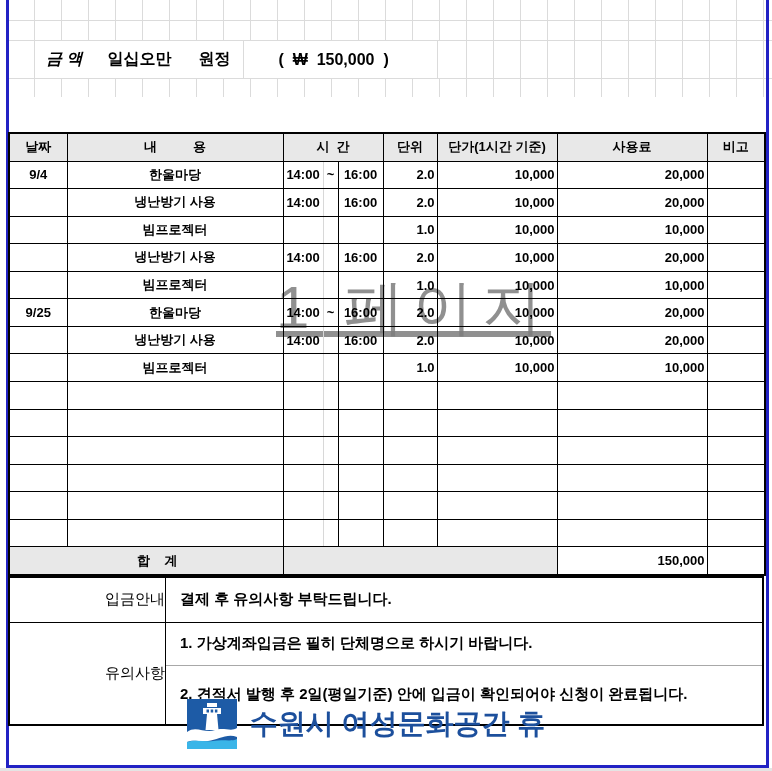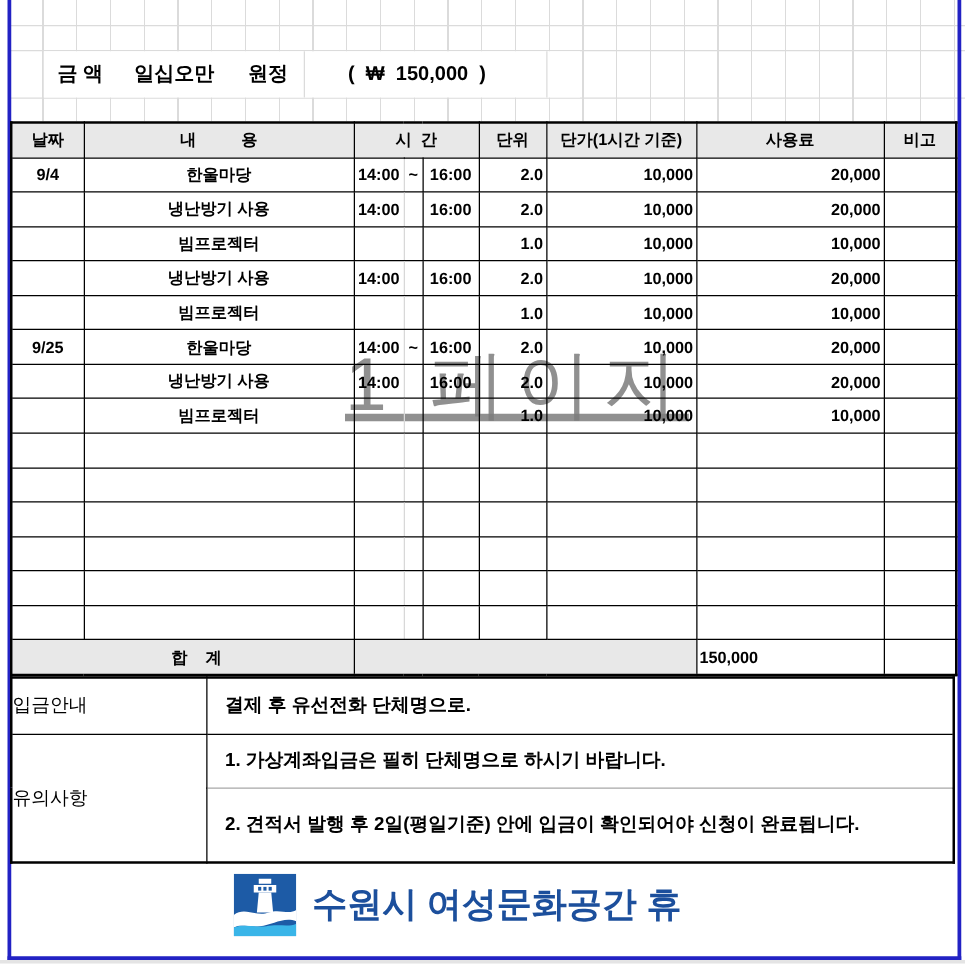--- a/index.html
+++ b/index.html
@@ -14,52 +14,52 @@
   
   .pb-left{position:absolute;left:6px;top:0;width:3px;height:768px;background:#2222c4;}
   .pb-right{position:absolute;left:766px;top:0;width:3px;height:768px;background:#2222c4;}
   .pb-bottom{position:absolute;left:6px;top:765px;width:763px;height:3px;background:#2222c4;}
   .window-edge{position:absolute;left:0;top:768px;width:772px;height:3px;background:#e4e4e4;}
 
   
   .amount-box{position:absolute;left:35px;top:41px;width:429px;height:37px;background:#fff;
     display:flex;align-items:center;font-size:16px;font-weight:bold;color:#000;padding-left:11px;box-sizing:border-box;}
   .amount-box .sp{white-space:pre;padding-left:48px;}
-  .a-label{margin-right:25px;}
+  .a-label{margin-right:25px;font-style:italic;}
   .a-kor{margin-right:27px;}
   .a-suffix{}
   .faint-v{position:absolute;top:0;width:1px;height:100%;background:#dbdbdb;}
 
   
   .watermark{position:absolute;left:276px;top:268px;z-index:1;font-size:60px;letter-spacing:9px;
     color:rgba(125,125,125,0.85);white-space:pre;text-decoration:underline;}
 
   
-  table{border-collapse:collapse;table-layout:fixed;}
+  table{border-collapse:collapse;table-layout:fixed;margin-top:35px;}
   .main-table{position:absolute;left:8px;top:97px;z-index:2;width:756px;height:444px;border:2px solid #000;
     font-size:13px;font-weight:bold;color:#000;}
   .main-table td{border:1px solid #000;padding:0 2px;overflow:hidden;white-space:nowrap;background:transparent;height:25px;}
   .main-table tr{height:26px;}
   .main-table .hdr td{background:#e8e8e8;text-align:center;}
   .c0,.c1,.c2,.c3,.c4,.c8{text-align:center;}
   .c5,.c6,.c7{text-align:right;padding-right:10px;}
   .c2{border-right:1px solid #d8d8d8 !important;}
   .c3{border-left:none;border-right:none;}
   .c4{border-left:1px solid #d8d8d8 !important;}
   .total-row{height:28px;}
   .total-row .t-gray{background:#e8e8e8;padding-left:24px;}
   .t-label{text-align:center;}
-  .t-fee{padding-right:10px;}
+  .t-fee{text-align:right;padding-right:10px;}
   .ws-pre{white-space:pre !important;}
 
   
   .notice-table{position:absolute;left:8px;top:541px;z-index:2;width:756px;border:2px solid #000;
     color:#000;font-size:15px;}
   .notice-table td{border:1px solid #000;padding:0;}
-  .n-label{width:155px;text-align:left;font-weight:normal;font-size:15px;}
+  .n-label{width:155px;text-align:right;font-weight:normal;font-size:15px;}
   .n-content{font-weight:bold;padding:0 0 0 14px !important;white-space:nowrap;}
   .r1{height:45px;}
   .r2{height:43px;}
   .r3{height:60px;}
   .nb-none{border-bottom:none !important;}
   .nt-thin{border-top:1px solid #a8a8a8 !important;}
 
   
   .footer{position:absolute;left:0;top:696px;width:732px;height:56px;display:flex;align-items:center;justify-content:center;gap:13px;z-index:2;text-align:right;}
   .org-name{font-size:28px;font-weight:bold;color:#1c4f9c;letter-spacing:0px;white-space:nowrap;}
@@ -270,21 +270,21 @@
       <td class="t-fee">150,000</td>
       <td></td>
     </tr>
   </tbody>
     </table>
 
   <table class="notice-table">
     <tbody>
         <tr class="r1">
       <td class="n-label">입금안내</td>
-      <td class="n-content">결제 후 유선전화 단체명으로.</td>
+      <td class="n-content">결제 후 유의사항 부탁드립니다.</td>
     </tr>
     <tr class="r2">
       <td class="n-label" rowspan="2">유의사항</td>
       <td class="n-content nb-none">1. 가상계좌입금은 필히 단체명으로 하시기 바랍니다.</td>
     </tr>
     <tr class="r3">
       <td class="n-content nt-thin">2. 견적서 발행 후 2일(평일기준) 안에 입금이 확인되어야 신청이 완료됩니다.</td>
     </tr>
   </tbody>
     </table>

